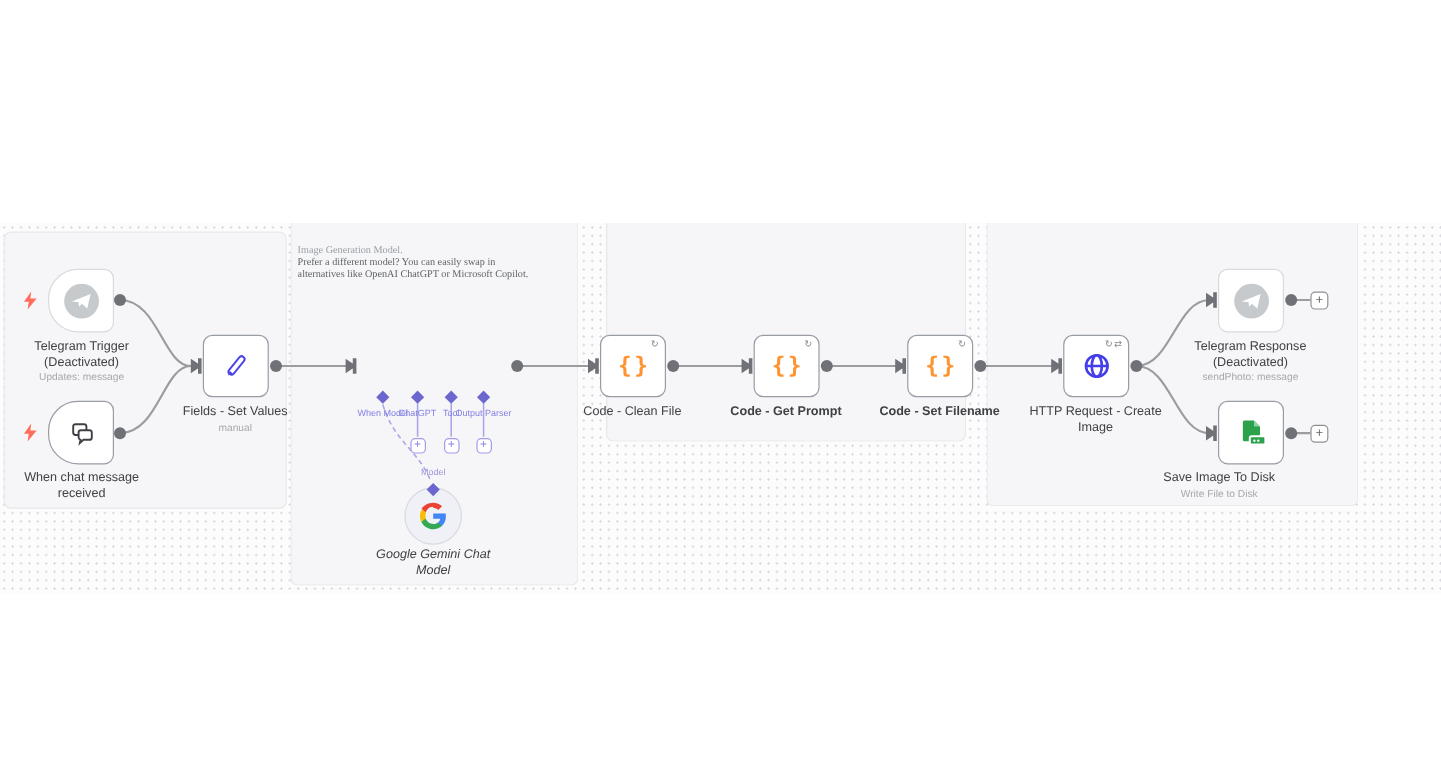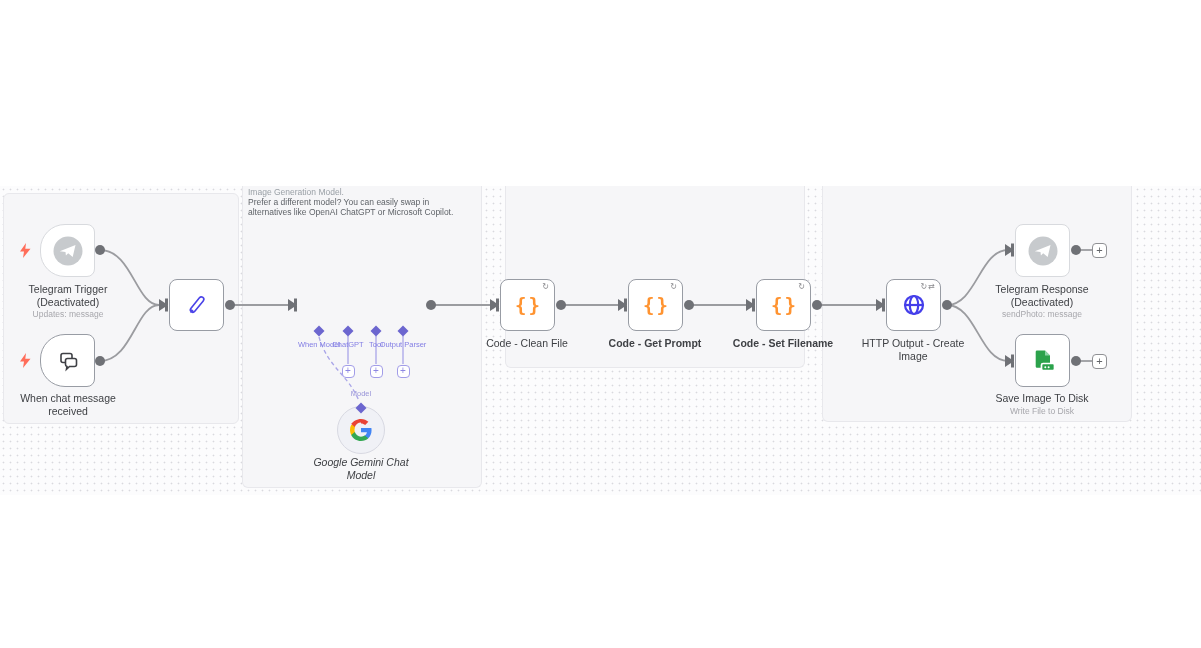--- a/index.html
+++ b/index.html
@@ -73,21 +73,21 @@
 
 <div class="stage">
 
   <div class="canvas-band"></div>
 
   <div class="panel" style="left:3px; top:193px; width:236px; height:231px;"></div>
   <div class="panel cut-top" style="left:242px; top:186px; width:240px; height:302px;"></div>
   <div class="panel cut-top" style="left:505px; top:186px; width:300px; height:182px;"></div>
   <div class="panel cut-top" style="left:822px; top:186px; width:310px; height:236px;"></div>
 
-  <div class="note-text" style="left:248px; top:187px; width:228px;">
+  <div class="note-text" style="left:248px; top:203px; width:228px;font-family:Liberation Serif, serif;">
     <div class="faded">Image Generation Model.</div>
     <div>Prefer a different model? You can easily swap in</div>
     <div>alternatives like OpenAI ChatGPT or Microsoft Copilot.</div>
   </div>
 
   <svg class="layer" width="1201" height="648">
     <g stroke="#9b9ca0" stroke-width="1.8" fill="none">
       <path d="M100,250 C132,250 136,305 159,305"></path>
       <path d="M100,361 C132,361 136,305 159,305"></path>
       <path d="M230,305 L290,305"></path>
@@ -163,20 +163,24 @@
     <div>received</div>
   </div>
 
   <div class="node" style="left:169px; top:279px; width:55px; height:52px;">
     <svg width="26" height="26" viewBox="0 0 24 24">
       <path d="M8.2 16.4 L16 6.8" stroke="#4a43e8" stroke-width="6" stroke-linecap="round" fill="none"></path>
       <path d="M8.2 16.4 L16 6.8" stroke="#ffffff" stroke-width="3" stroke-linecap="round" fill="none"></path>
       <path d="M5.6 19.4 l1.4 -3.6 2.3 1.9 z" fill="#4a43e8"></path>
     </svg>
   </div>
+  <div class="nlabel" style="left:121px; top:337px;">
+    <div>Fields - Set Values</div>
+    <div class="sub">manual</div>
+  </div>
 
 
   <div class="portlabel" style="left:319px; top:340px;">When Model</div>
   <div class="portlabel" style="left:348px; top:340px;">ChatGPT</div>
   <div class="portlabel" style="left:376px; top:340px;">Tool</div>
   <div class="portlabel" style="left:403px; top:340px;">Output Parser</div>
   <div class="portlabel model" style="left:361px; top:389px;">Model</div>
 
   <div class="plusbox purple" style="left:341.5px; top:364.5px;">+</div>
   <div class="plusbox purple" style="left:369.5px; top:364.5px;">+</div>
@@ -208,21 +212,21 @@
 
   <div class="node" style="left:886px; top:279px; width:55px; height:52px;">
     <span class="badge"><span>↻</span><span>⇄</span></span>
     <svg width="28" height="28" viewBox="0 0 28 28">
       <circle cx="14" cy="14" r="9" fill="none" stroke="#443eea" stroke-width="2.2"></circle>
       <ellipse cx="14" cy="14" rx="4.2" ry="9" fill="none" stroke="#443eea" stroke-width="2.2"></ellipse>
       <line x1="5" y1="14" x2="23" y2="14" stroke="#443eea" stroke-width="2.2"></line>
     </svg>
   </div>
   <div class="nlabel" style="left:838px; top:337px;">
-    <div>HTTP Output - Create</div>
+    <div>HTTP Request - Create</div>
     <div>Image</div>
   </div>
 
   <div class="node deactivated" style="left:1015px; top:224px; width:55px; height:53px;">
     <svg width="30" height="30" viewBox="0 0 30 30">
       <circle cx="15" cy="15" r="14.5" fill="#c7cacd"></circle>
       <path d="M6.8 15.2 L22.5 9 L19.7 21 L15.2 17.2 L12.9 19.6 L12.5 15.9 Z" fill="#ffffff"></path>
     </svg>
   </div>
   <div class="nlabel" style="left:967px; top:283px;">
@@ -234,21 +238,21 @@
 
   <div class="node" style="left:1015px; top:334px; width:55px; height:53px;">
     <svg width="28" height="28" viewBox="0 0 28 28">
       <path d="M8 3.5 h8 l5 5 v11 a1.3 1.3 0 0 1 -1.3 1.3 h-11.7 a1.3 1.3 0 0 1 -1.3 -1.3 v-14.7 a1.3 1.3 0 0 1 1.3 -1.3 z" fill="#2ba24b"></path>
       <path d="M16 3.5 v5 h5 z" fill="#8fd4a8"></path>
       <rect x="12.5" y="16.5" width="13" height="7" rx="1.6" fill="#2ba24b" stroke="#ffffff" stroke-width="1.7"></rect>
       <circle cx="16.3" cy="20.2" r="1" fill="#ffffff"></circle>
       <circle cx="19.6" cy="20.2" r="1" fill="#ffffff"></circle>
     </svg>
   </div>
-  <div class="nlabel" style="left:967px; top:392px;">
+  <div class="nlabel" style="left:941px; top:392px;">
     <div>Save Image To Disk</div>
     <div class="sub">Write File to Disk</div>
   </div>
   <div class="plusbox" style="left:1092px; top:353.5px;">+</div>
 
   <div class="node round" style="left:337px; top:406px; width:48px; height:48px;">
     <svg width="24" height="24" viewBox="0 0 48 48">
       <path fill="#4285F4" d="M45.12 24.5c0-1.56-.14-3.06-.4-4.5H24v8.51h11.84c-.51 2.75-2.06 5.08-4.39 6.64v5.52h7.11c4.16-3.83 6.56-9.47 6.56-16.17z"></path>
       <path fill="#34A853" d="M24 46c5.94 0 10.92-1.97 14.56-5.33l-7.11-5.52c-1.97 1.32-4.49 2.1-7.45 2.1-5.73 0-10.58-3.87-12.31-9.07H4.34v5.7C7.96 41.07 15.4 46 24 46z"></path>
       <path fill="#FBBC05" d="M11.69 28.18C11.25 26.86 11 25.45 11 24s.25-2.86.69-4.18v-5.7H4.34C2.85 17.09 2 20.45 2 24s.85 6.91 2.34 9.88l7.35-5.7z"></path>

